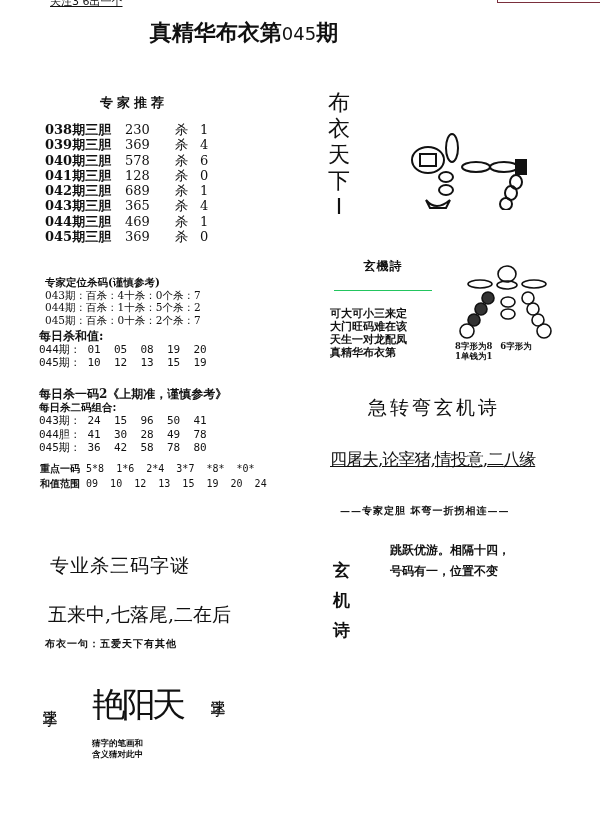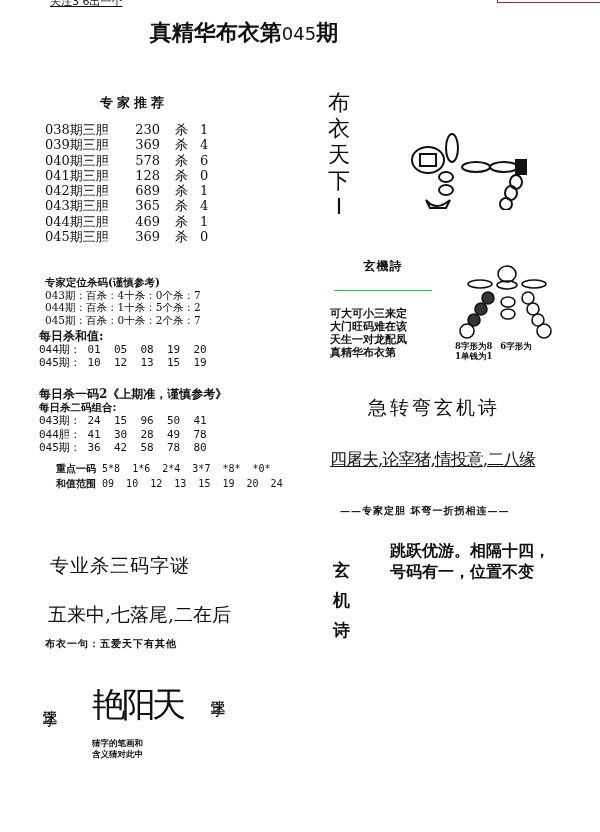--- a/index.html
+++ b/index.html
@@ -12,35 +12,35 @@
   #top-note { left:50px; top:-6px; font-size:11px; text-decoration:underline; white-space:nowrap; }
   #corner-box { left:497px; top:-2px; width:103px; height:4px; border:1px solid #7a2f3c; border-top:none; }
 
   #title { left:0; width:488px; top:18px; text-align:center; font-size:22px; font-weight:bold; letter-spacing:0px; }
   #title .num { font-size:18px; font-weight:normal; }
 
   
   #expert-heading { left:100px; top:94px; font-size:13px; font-weight:bold; letter-spacing:4px;text-align:center; }
   #expert-list { left:45px; top:122px; font-size:13px; line-height:15.3px; }
   .erow { display:flex; white-space:nowrap; }
-  .erow .c1 { width:70px; }
-  .erow .c2 { width:45px; text-align:right; }
+  .erow .c1 { width:70px;font-weight:bold; }
+  .erow .c2 { width:45px; text-align:center; }
   .erow .c3 { width:25px; margin-left:15px; }
   .erow .c4 { width:15px; }
 
   #pos-block { left:45px; top:276px; font-size:10.5px; line-height:12.5px; }
   #pos-block .hdr { font-weight:bold; font-size:10.5px; }
   #sum-block { left:39px; top:330px; font-size:11px; line-height:13.2px; }
   #sum-block .hdr { font-weight:bold; font-size:12px; }
   .row-nums { white-space:pre; }
 
   #kill-block { left:39px; top:388px; font-size:11px; line-height:13.2px; }
   #kill-block .hdr1 { font-weight:bold; font-size:12px; }
   #kill-block .hdr2 { font-weight:bold; font-size:10.5px; }
-  #key-block { left:40px; top:462px; font-size:10px; line-height:14.5px;margin-left:16px; }
+  #key-block { left:40px; top:462px; font-size:10px; line-height:14.5px; }
   #key-block .lbl { font-weight:bold; }
 
   #riddle-heading { left:50px; top:553px; font-size:19px; letter-spacing:1px; }
   #riddle-text { left:48px; top:602px; font-size:19px; font-weight:normal; }
   #riddle-note { left:45px; top:637px; font-size:10px; font-weight:bold; letter-spacing:1px; }
 
   .vert { writing-mode:vertical-rl; text-orientation:upright; }
   #three-left { left:40px; top:700px; font-size:15px; letter-spacing:-1px; }
   #three-right { left:208px; top:690px; font-size:15px; letter-spacing:-1px; }
   #big-riddle { left:92px; top:682px; font-size:34px; font-weight:normal; letter-spacing:-4px; }
@@ -54,21 +54,21 @@
   #xuanji-title { text-align:center; font-size:12px; font-weight:bold; border-bottom:1px solid #22c55e; padding-bottom:15px; margin:0 4px; letter-spacing:1px; }
   #xuanji-lines { font-size:11px; line-height:13px; font-weight:bold; margin-top:16px; white-space:nowrap; }
 
   #shape-captions { left:455px; top:341px; font-size:8.5px; line-height:10px; font-weight:bold; white-space:nowrap; }
   #shape-captions span { margin-right:8px; }
 
   #jzw-heading { left:368px; top:395px; font-size:19px; letter-spacing:3px; }
   #jzw-line { left:330px; top:448px; font-size:17px; text-decoration:underline; letter-spacing:-1px; white-space:nowrap; }
   #expert-note { left:340px; top:504px; font-size:10px; font-weight:bold; white-space:nowrap; letter-spacing:1px; }
   #xjs-vert { left:333px; top:555px; font-size:17px; line-height:30px; font-weight:bold; }
-  #xjs-lines { left:390px; top:540px; font-size:16px; font-weight:bold; line-height:21px; white-space:nowrap; }
+  #xjs-lines { left:390px; top:540px; font-size:12px; font-weight:bold; line-height:21px; white-space:nowrap; }
 </style>
 </head>
 <body>
 
 <div id="top-note" class="abs">关注3 6出一个</div>
 <div id="corner-box" class="abs"></div>
 
 <div id="title" class="abs"><span>真精华布衣第</span><span class="num">045</span><span>期</span></div>
 
 <div id="expert-heading" class="abs serif">专家推荐</div>

